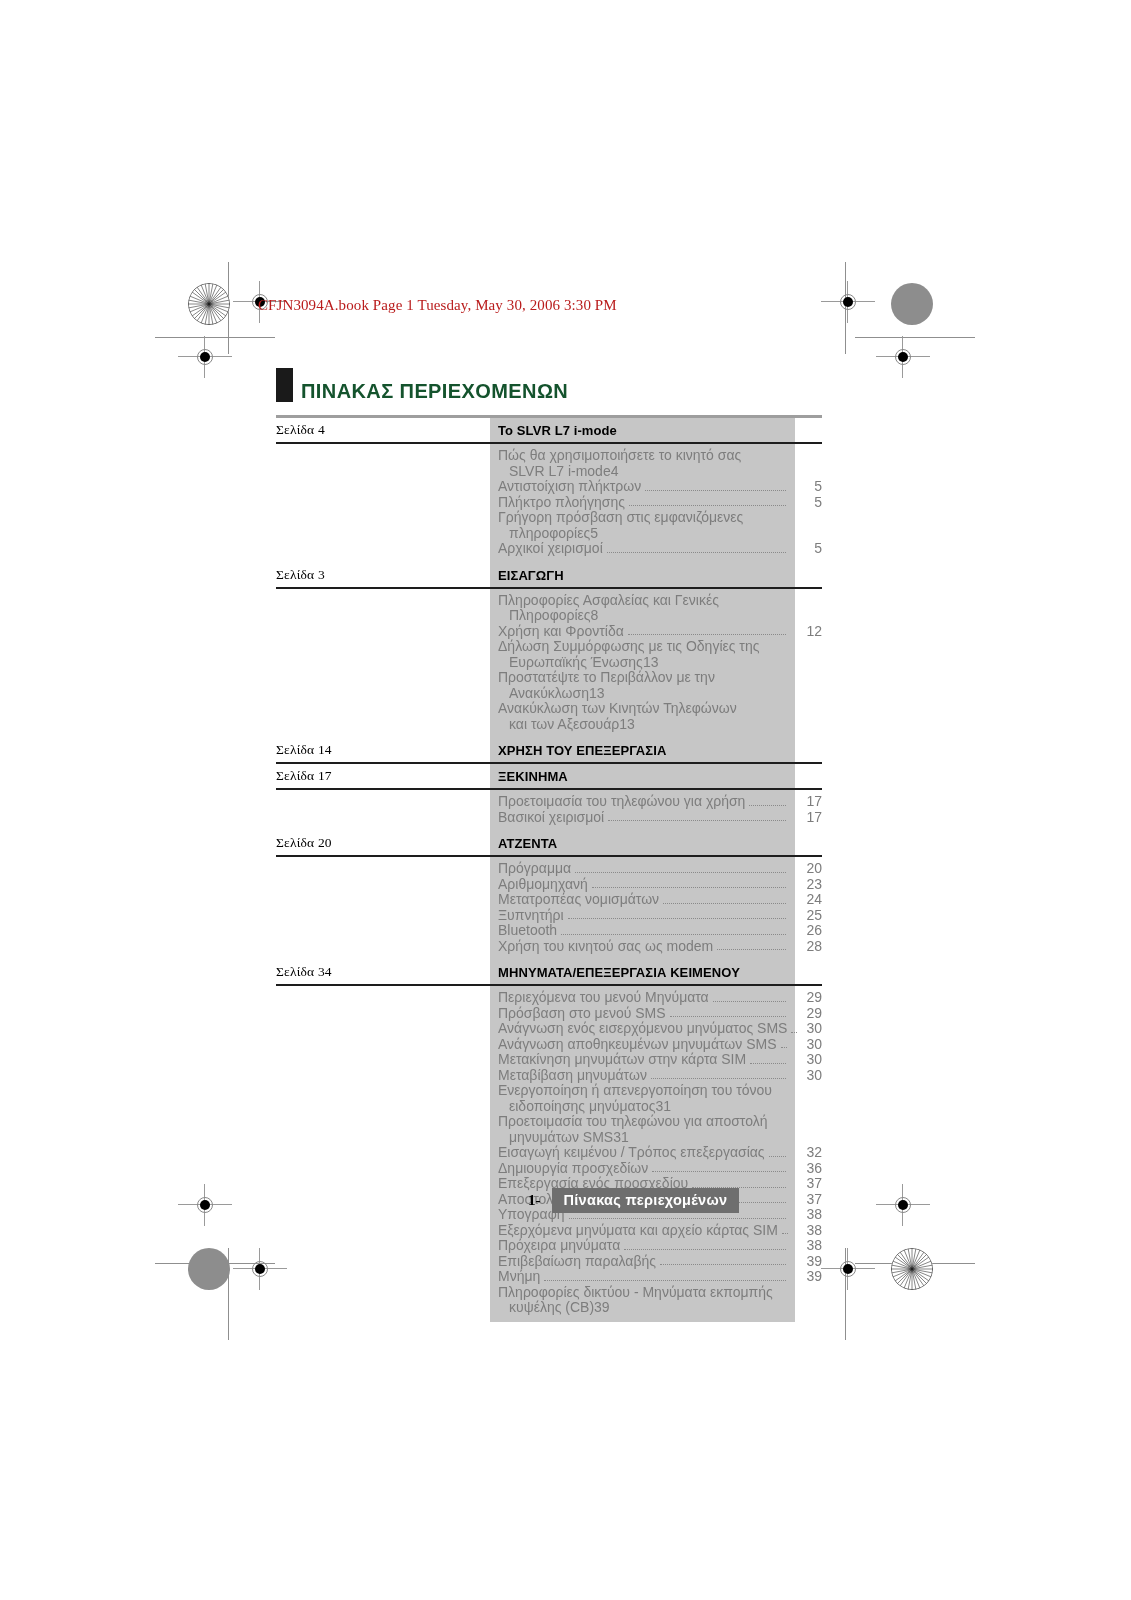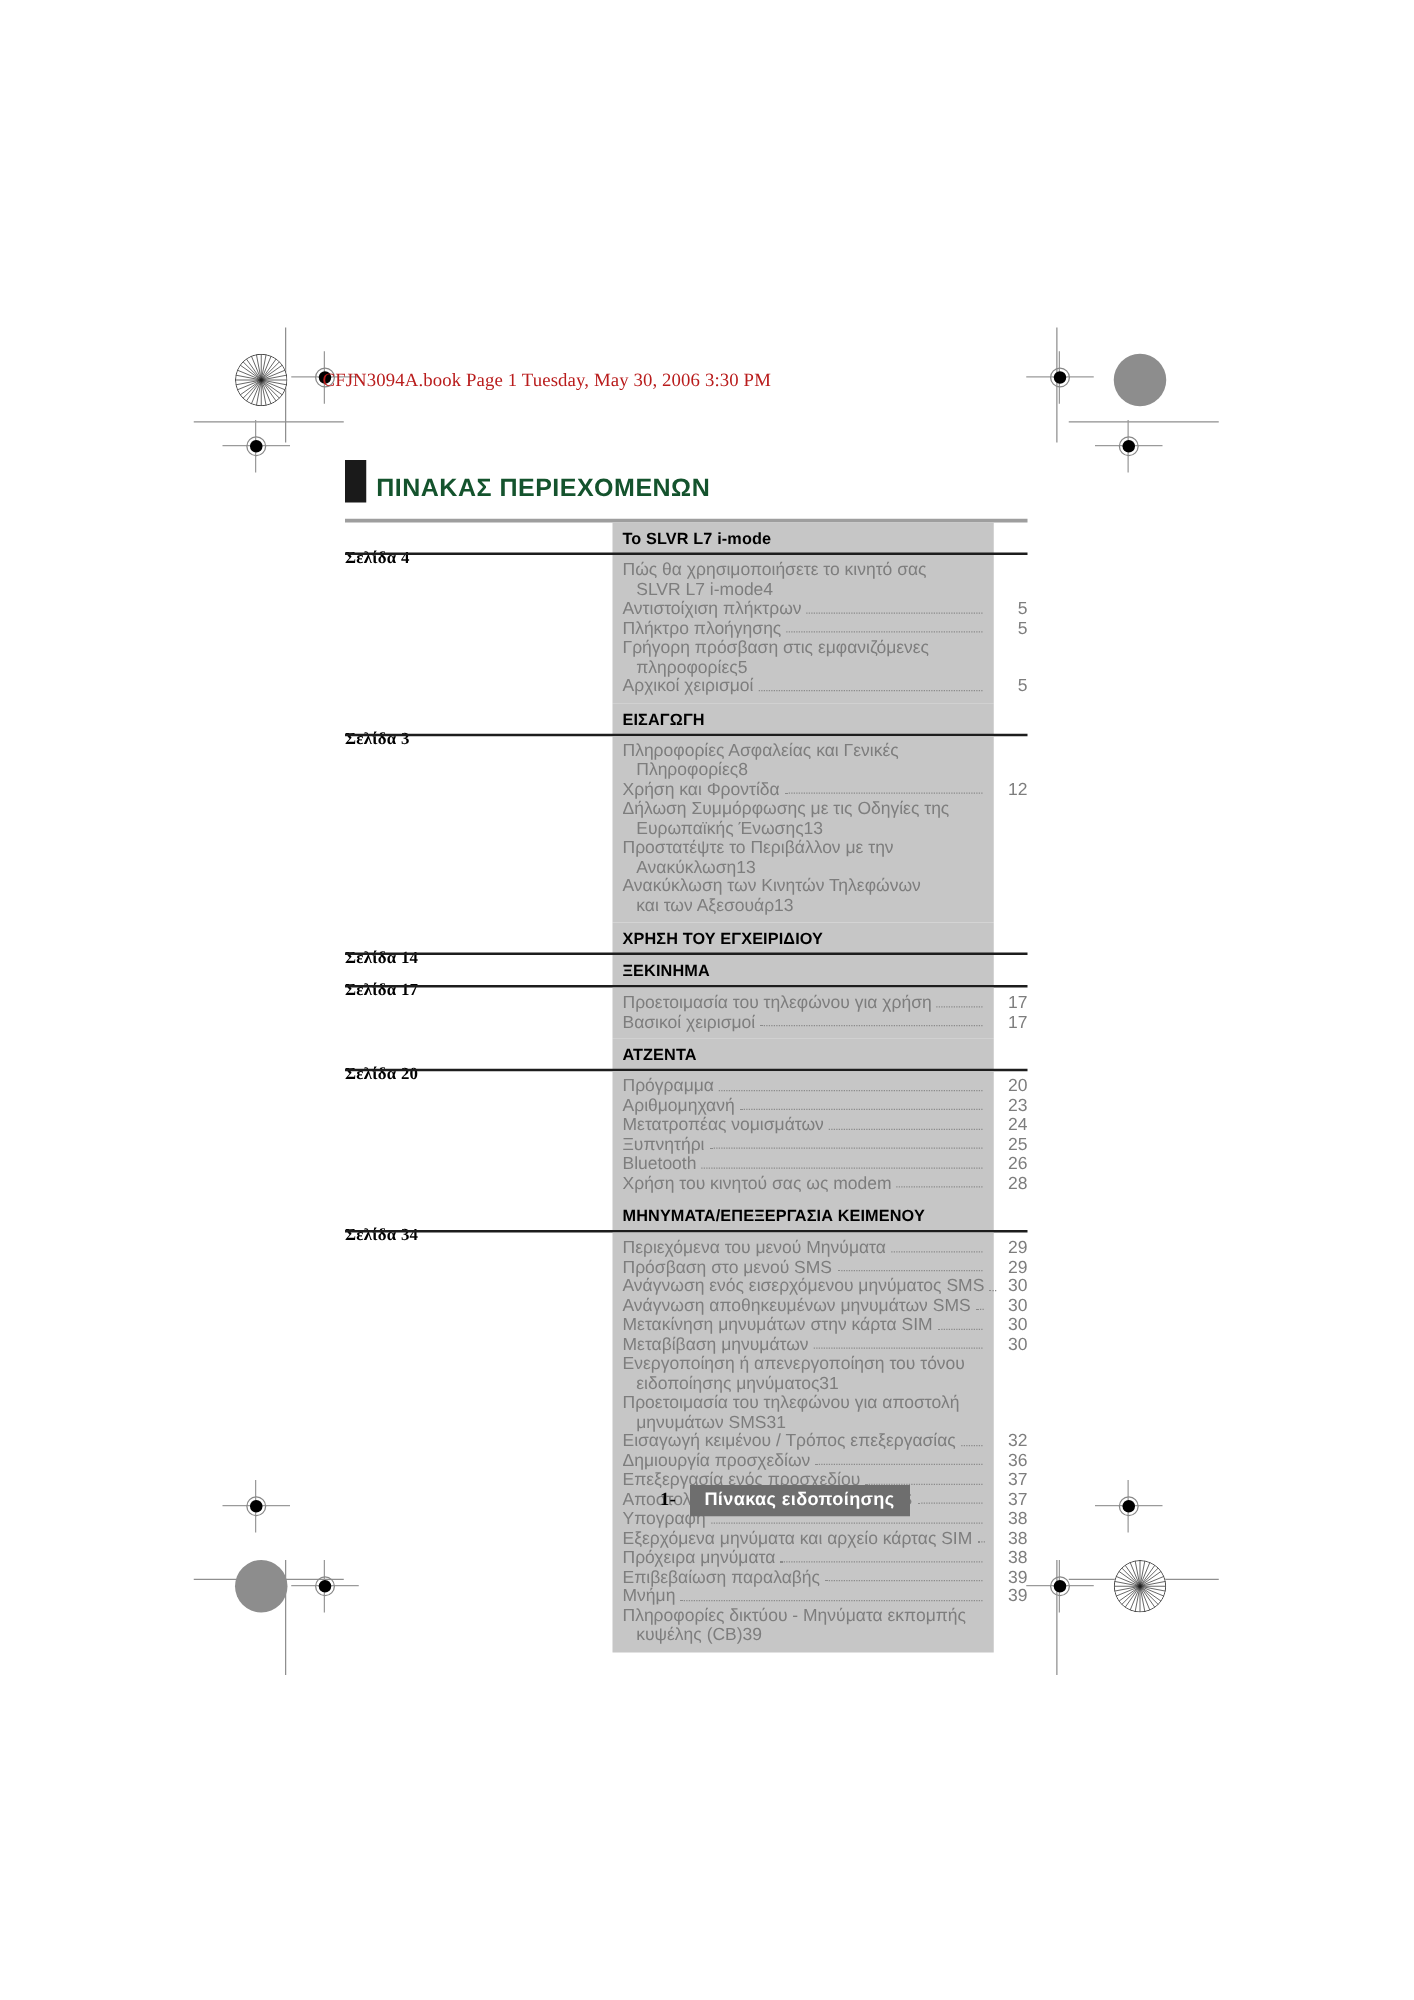--- a/index.html
+++ b/index.html
@@ -35,21 +35,21 @@
               line-height:1;padding-bottom:1px;}
 
   
   .toc{position:absolute;left:276px;top:415px;width:546px;}
 
   .rule-top{height:3px;background:#9e9e9e;width:546px;}
 
   .sec{position:relative;}
   .sec-head{position:relative;height:26px;}
   .sec-head .band{position:absolute;left:214px;top:0;width:305px;height:26px;background:#c6c6c6;}
-  .sec-page{position:absolute;left:0;top:20px;font-size:13.5px;font-weight:bold;color:#000;
+  .sec-page{position:absolute;left:0;top:4px;font-size:13.5px;font-weight:normal;color:#000;
             font-family:"Liberation Serif","DejaVu Serif",serif;letter-spacing:.2px;}
   .sec-title{position:absolute;left:222px;top:5px;font-size:13px;font-weight:bold;color:#000;
              letter-spacing:.1px;white-space:nowrap;}
   .sec-rule{position:absolute;left:0;bottom:0;width:546px;height:2px;background:#1d1d1d;}
 
   .entries{position:relative;padding:4px 0 6px 0;}
   .entries .band{position:absolute;left:214px;top:0;width:305px;height:100%;background:#c6c6c6;}
 
   .entry{position:relative;display:flex;align-items:flex-end;min-height:15px;
          font-size:14px;color:#7d7d7d;line-height:15.5px;}
@@ -327,21 +327,21 @@
                 <span class="dots"></span>
                 <span class="num">13</span>
               </div>
             </div>
           </div>
         </div>
         <div class="sec">
           <div class="sec-head">
             <div class="band"></div>
             <div class="sec-page">Σελίδα 14</div>
-            <div class="sec-title">ΧΡΗΣΗ ΤΟΥ ΕΓΧΕΙΡΙΔΙΟΥ</div>
+            <div class="sec-title">ΧΡΗΣΗ ΤΟΥ ΕΠΕΞΕΡΓΑΣΙΑ</div>
             <div class="sec-rule"></div>
           </div>
         </div>
         <div class="sec">
           <div class="sec-head">
             <div class="band"></div>
             <div class="sec-page">Σελίδα 17</div>
             <div class="sec-title">ΞΕΚΙΝΗΜΑ</div>
             <div class="sec-rule"></div>
           </div>
@@ -508,16 +508,16 @@
                 <span class="num">39</span>
               </div>
             </div>
           </div>
         </div>
       </div>
   </div>
 
   <div class="footer">
     <div class="fnum">1-</div>
-    <div class="fbar">Πίνακας ειδοποίησης</div>
+    <div class="fbar">Πίνακας περιεχομένων</div>
   </div>
 
 </div>
 
 </body></html>

